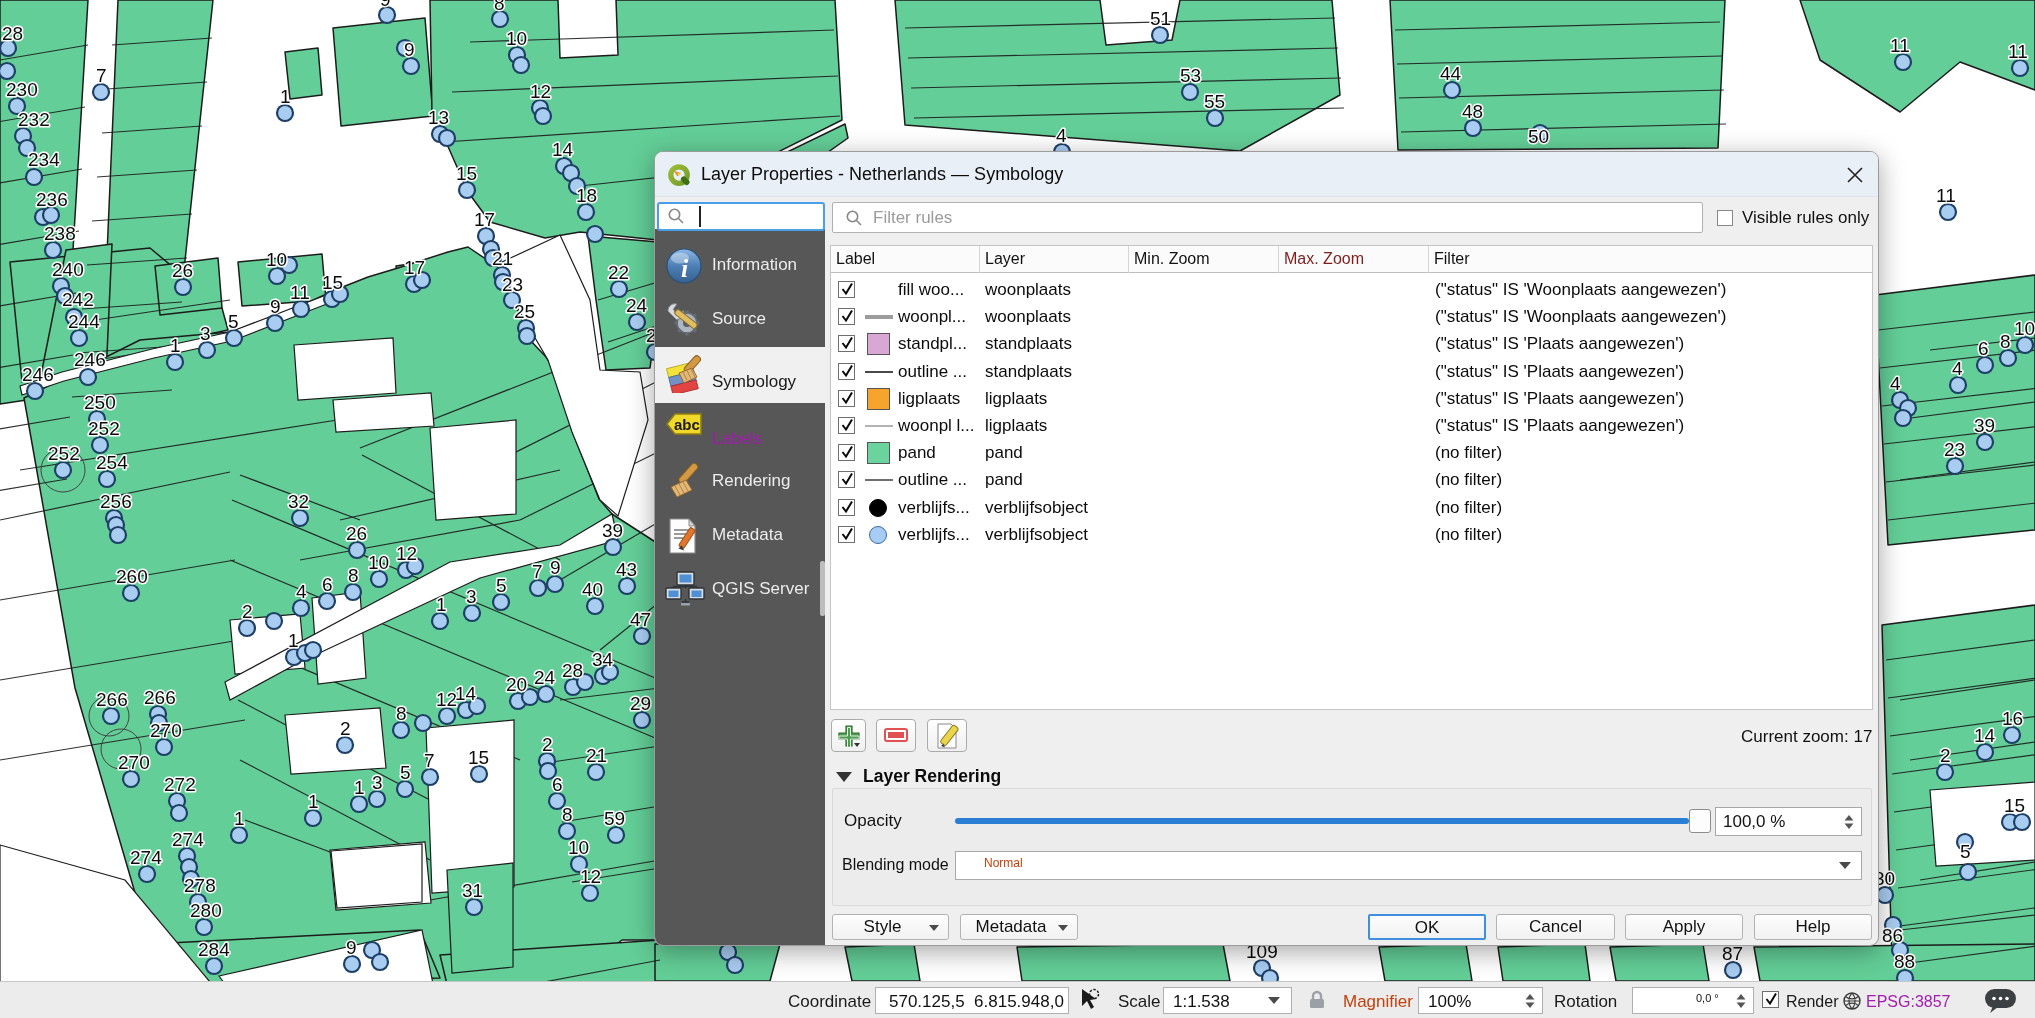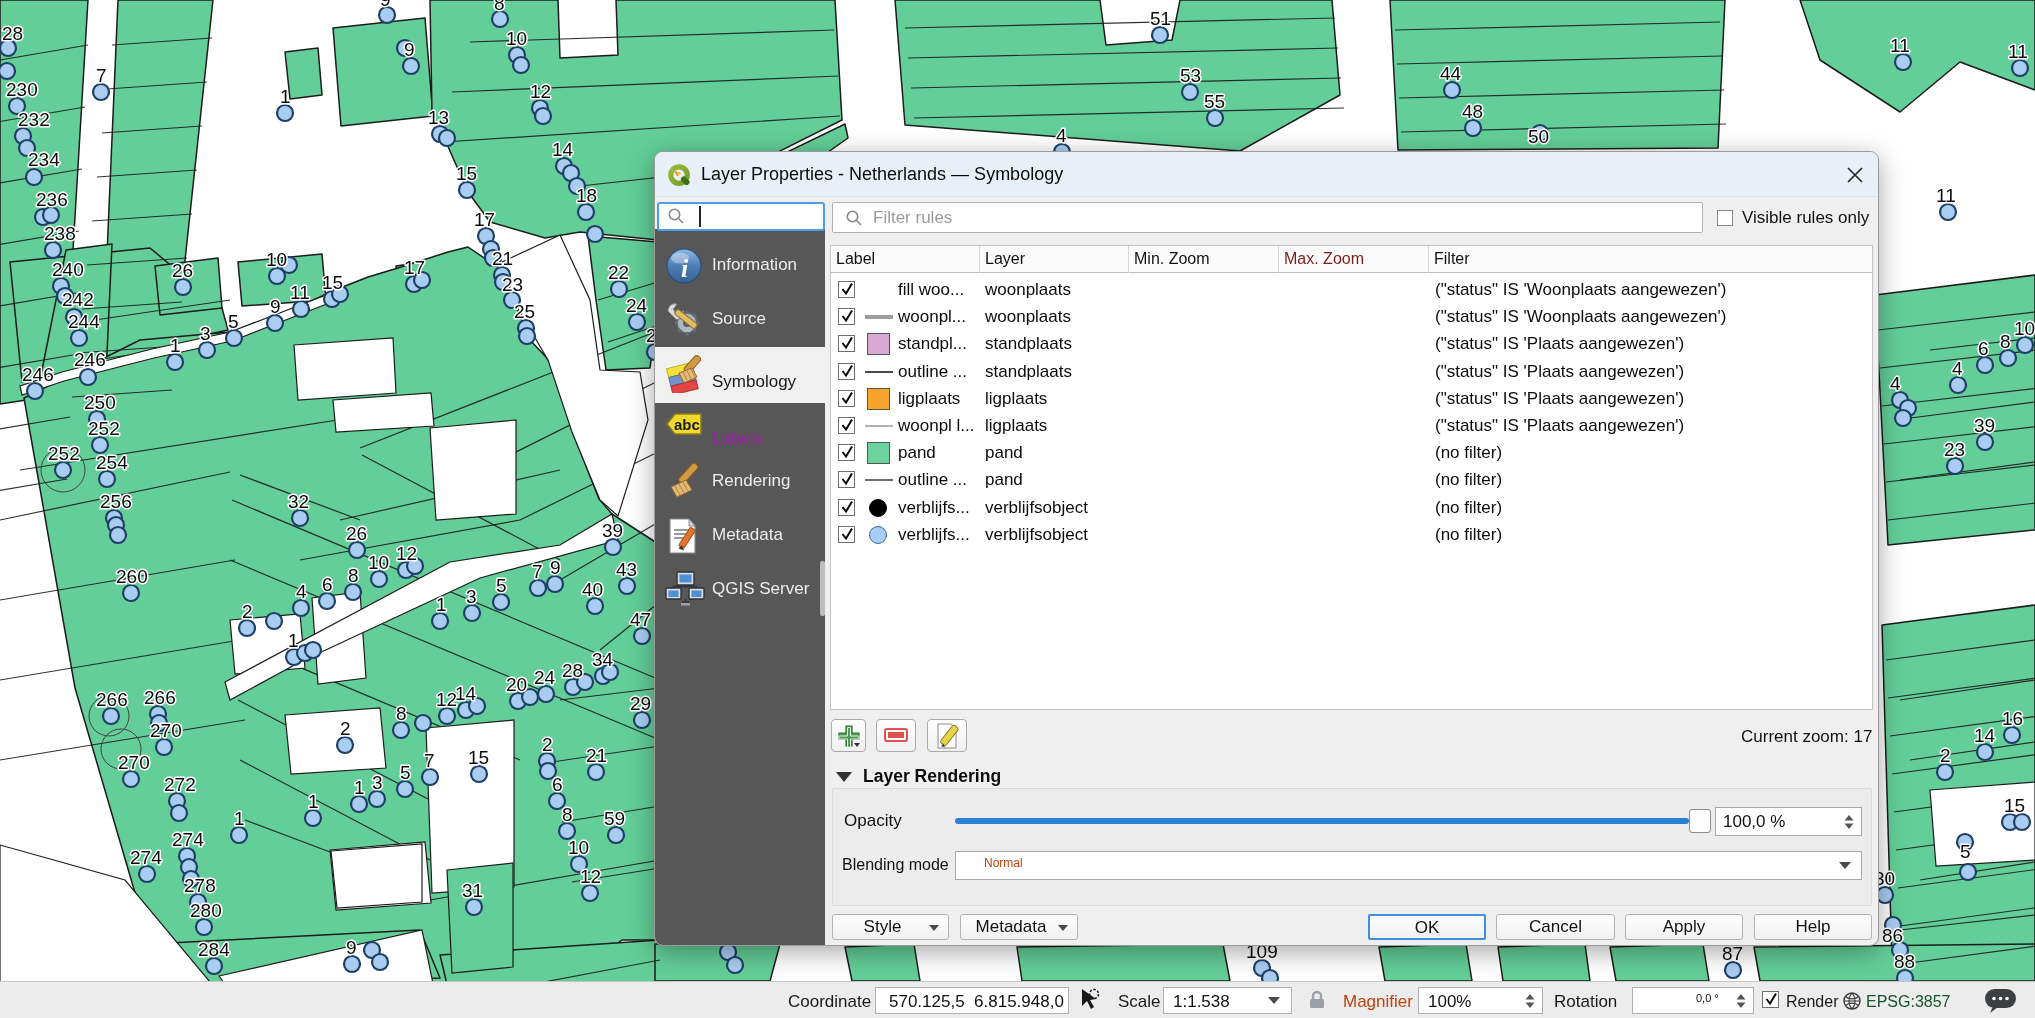--- a/index.html
+++ b/index.html
@@ -709,20 +709,20 @@
   </svg>
 <div class="abs" style="left:1762px;top:991px;width:17px;height:17px;background:#fff;border:1px solid #6f6f6f"></div>
 <svg class="abs" style="left:1764px;top:991px" width="14" height="16" viewBox="0 0 14 16">
     <path d="M2.5 8 L6 12.5 L12 2.5" stroke="#0a0a0a" stroke-width="2" fill="none"></path>
   </svg>
 <div class="abs" style="left:1786px;top:993px;font-size:16px;color:#1a1a1a">Render</div>
 <svg class="abs" style="left:1842px;top:991px" width="20" height="20" viewBox="0 0 20 20">
 <circle cx="10" cy="10" r="8" fill="none" stroke="#3a3a3a" stroke-width="1.4"></circle>
 <path d="M2 10 h16 M10 2 a12 12 0 0 1 0 16 M10 2 a12 12 0 0 0 0 16 M3.5 5.5 a10 10 0 0 0 13 0 M3.5 14.5 a10 10 0 0 1 13 0" fill="none" stroke="#3a3a3a" stroke-width="1.1"></path>
   </svg>
-<div class="abs" style="left:1866px;top:993px;font-size:16px;color:#14532d">EPSG:3857</div>
+<div class="abs" style="left:1866px;top:993px;font-size:16px;color:#a21caf">EPSG:3857</div>
 <svg class="abs" style="left:1984px;top:988px" width="34" height="26" viewBox="0 0 34 26">
 <rect x="1" y="1" width="31" height="19" rx="9.5" fill="#3c4043"></rect>
 <path d="M9 18 l-3 7 l8 -6 Z" fill="#3c4043"></path>
 <circle cx="10" cy="10.5" r="1.8" fill="#fff"></circle>
     <circle cx="16.5" cy="10.5" r="1.8" fill="#fff"></circle>
     <circle cx="23" cy="10.5" r="1.8" fill="#fff"></circle>
   </svg>
 
 </body></html>

